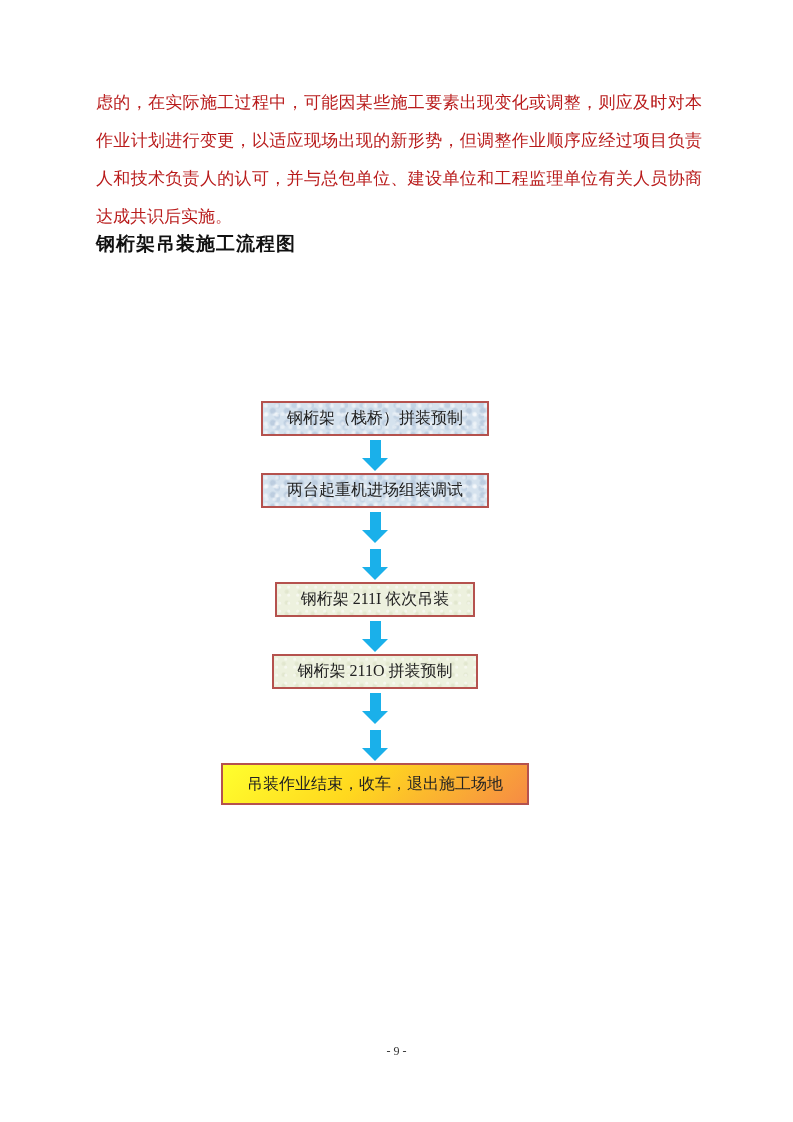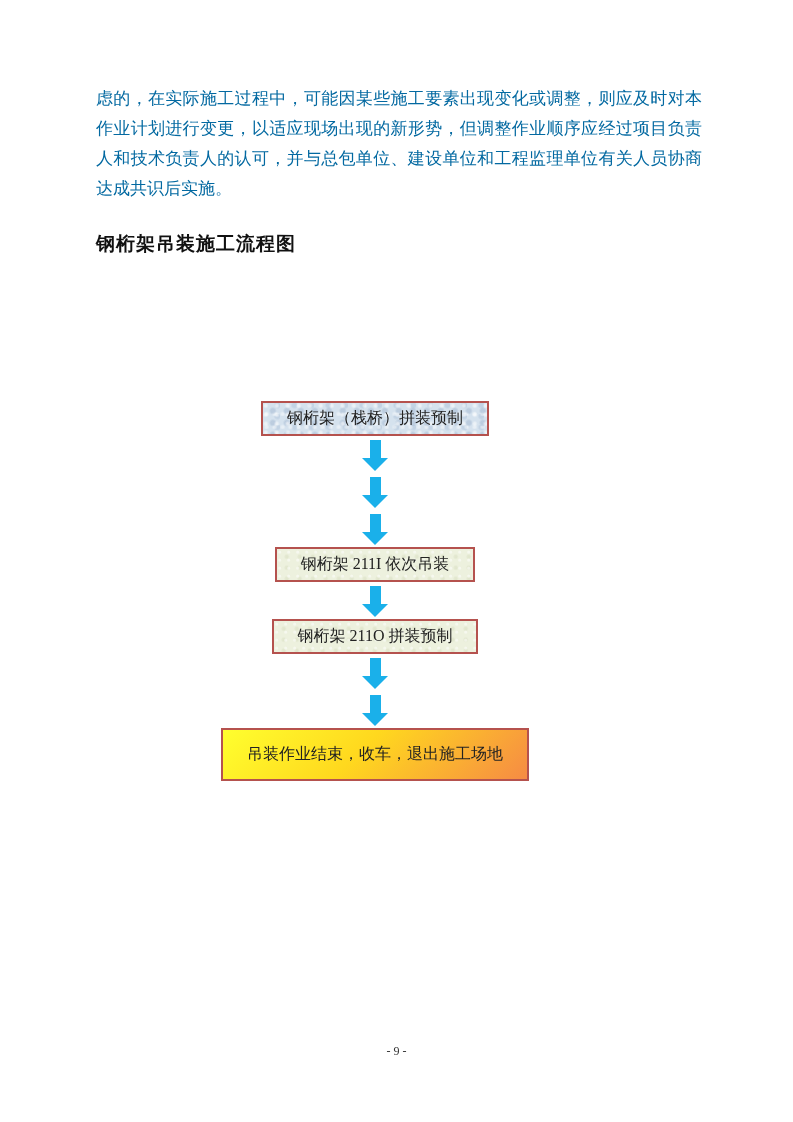--- a/index.html
+++ b/index.html
@@ -11,24 +11,24 @@
     overflow:hidden;
     font-family:"Liberation Serif","DejaVu Serif",serif;
     color:#1a1a1a;
   }
   .body-text{
     position:absolute;
     left:96px;top:84px;
     width:606px;
     margin:0;
     font-size:17px;
-    line-height:30px;
+    line-height:38px;
     text-align:justify;
     text-justify:inter-ideograph;
-    color:#0369a1;
+    color:#b91c1c;
   }
   .heading{
     position:absolute;
     left:96px;top:231px;
     margin:0;
     font-family:"Liberation Sans","DejaVu Sans",sans-serif;
     font-size:19px;
     font-weight:bold;
     color:#111;
     letter-spacing:1px;
@@ -63,21 +63,21 @@
     background-size:11px 9px,14px 12px,8px 13px,17px 11px;
   }
   .box-green{
     background-color:var(--green-bg,#edf1de);
     background-image:
       radial-gradient(circle at 30% 40%, rgba(255,255,255,0.5) 1px, transparent 2px),
       radial-gradient(circle at 75% 70%, rgba(190,200,160,0.25) 1px, transparent 3px);
     background-size:9px 8px,13px 11px;
   }
   .box-end{
-    height:53px;
+    height:42px;
     background:linear-gradient(135deg,var(--grad-start,#ffff2e) 0%,#ffd81e 45%,var(--grad-end,#f68b44) 100%);
   }
   .arrow{
     height:35px;
     display:flex;
     flex-direction:column;
     align-items:center;
     justify-content:center;
     padding-top:2px;
   }
@@ -107,20 +107,21 @@
   <p class="body-text">虑的，在实际施工过程中，可能因某些施工要素出现变化或调整，则应及时对本作业计划进行变更，以适应现场出现的新形势，但调整作业顺序应经过项目负责人和技术负责人的认可，并与总包单位、建设单位和工程监理单位有关人员协商达成共识后实施。</p>
 
   <h2 class="heading">钢桁架吊装施工流程图</h2>
 
   <div class="flowchart" id="flowchart">
       <div class="flow-box box-blue">钢桁架（栈桥）拼装预制</div>
       <div class="arrow">
         <div class="shaft"></div>
         <div class="head"></div>
       </div>
+      <div class="flow-box box-blue">两台起重机进场组装调试</div>
       <div class="arrow">
         <div class="shaft"></div>
         <div class="head"></div>
       </div>
       <div class="arrow">
         <div class="shaft"></div>
         <div class="head"></div>
       </div>
       <div class="flow-box box-green">钢桁架 211I 依次吊装</div>
       <div class="arrow">

